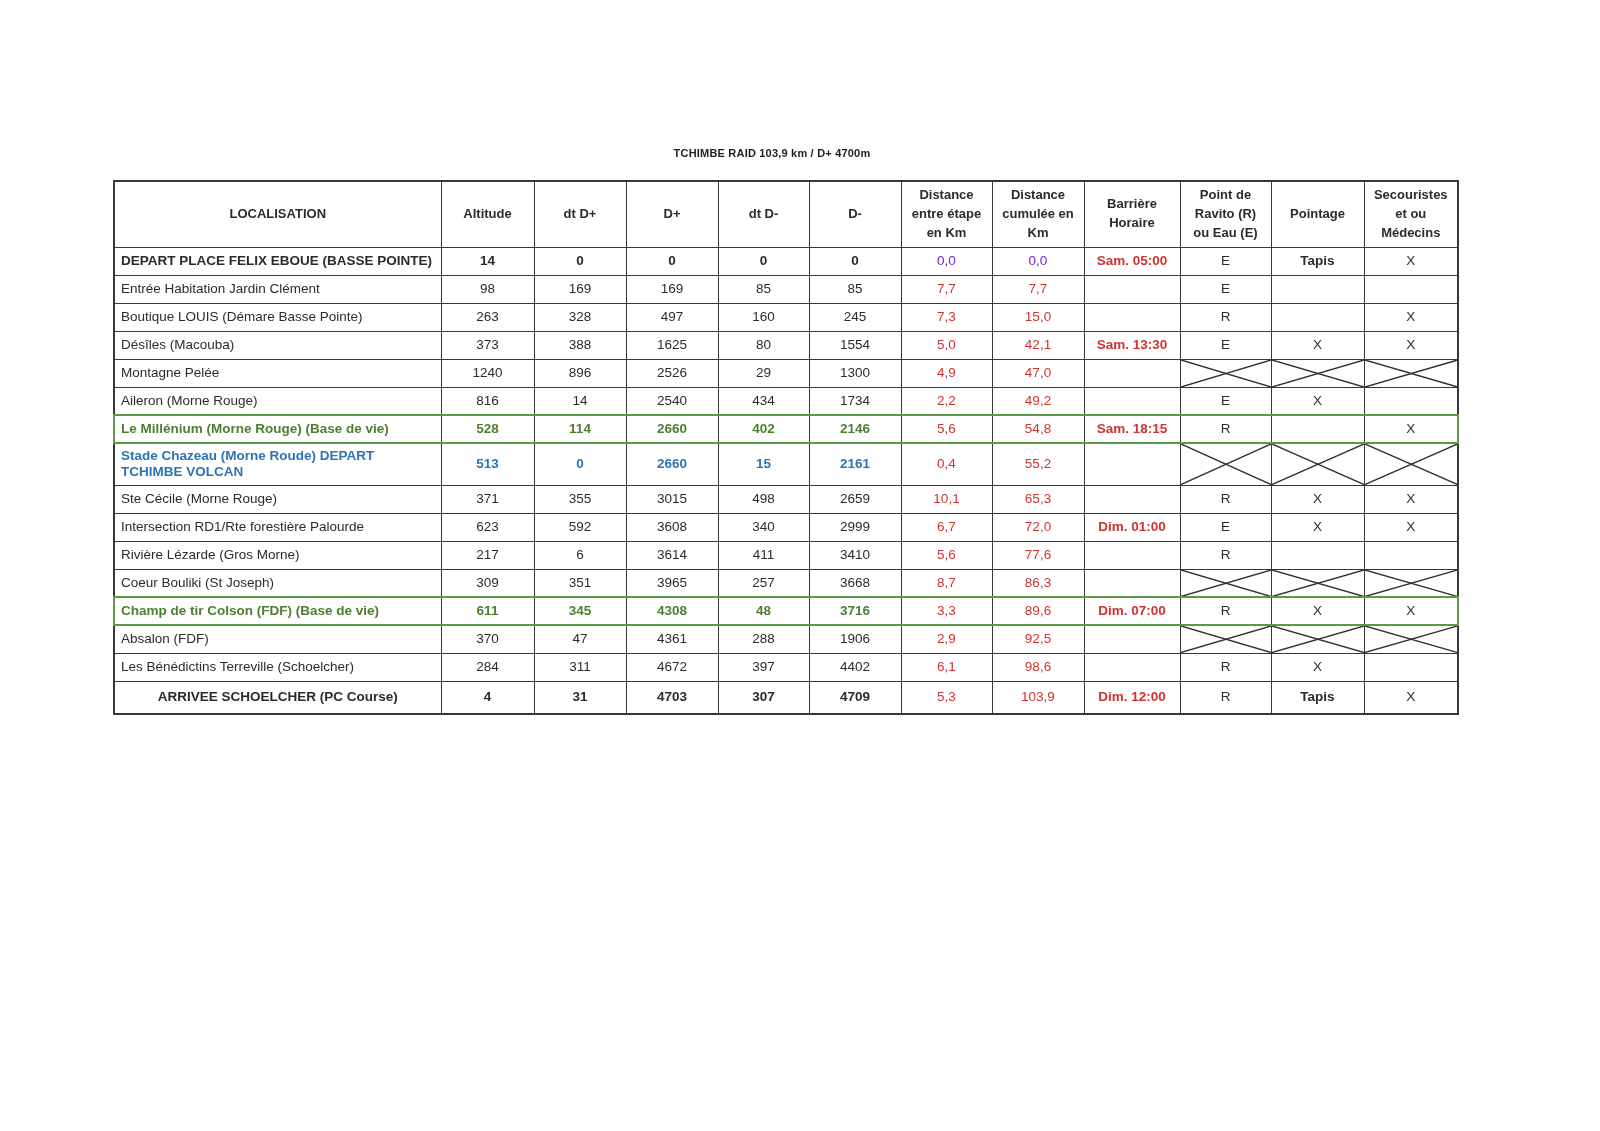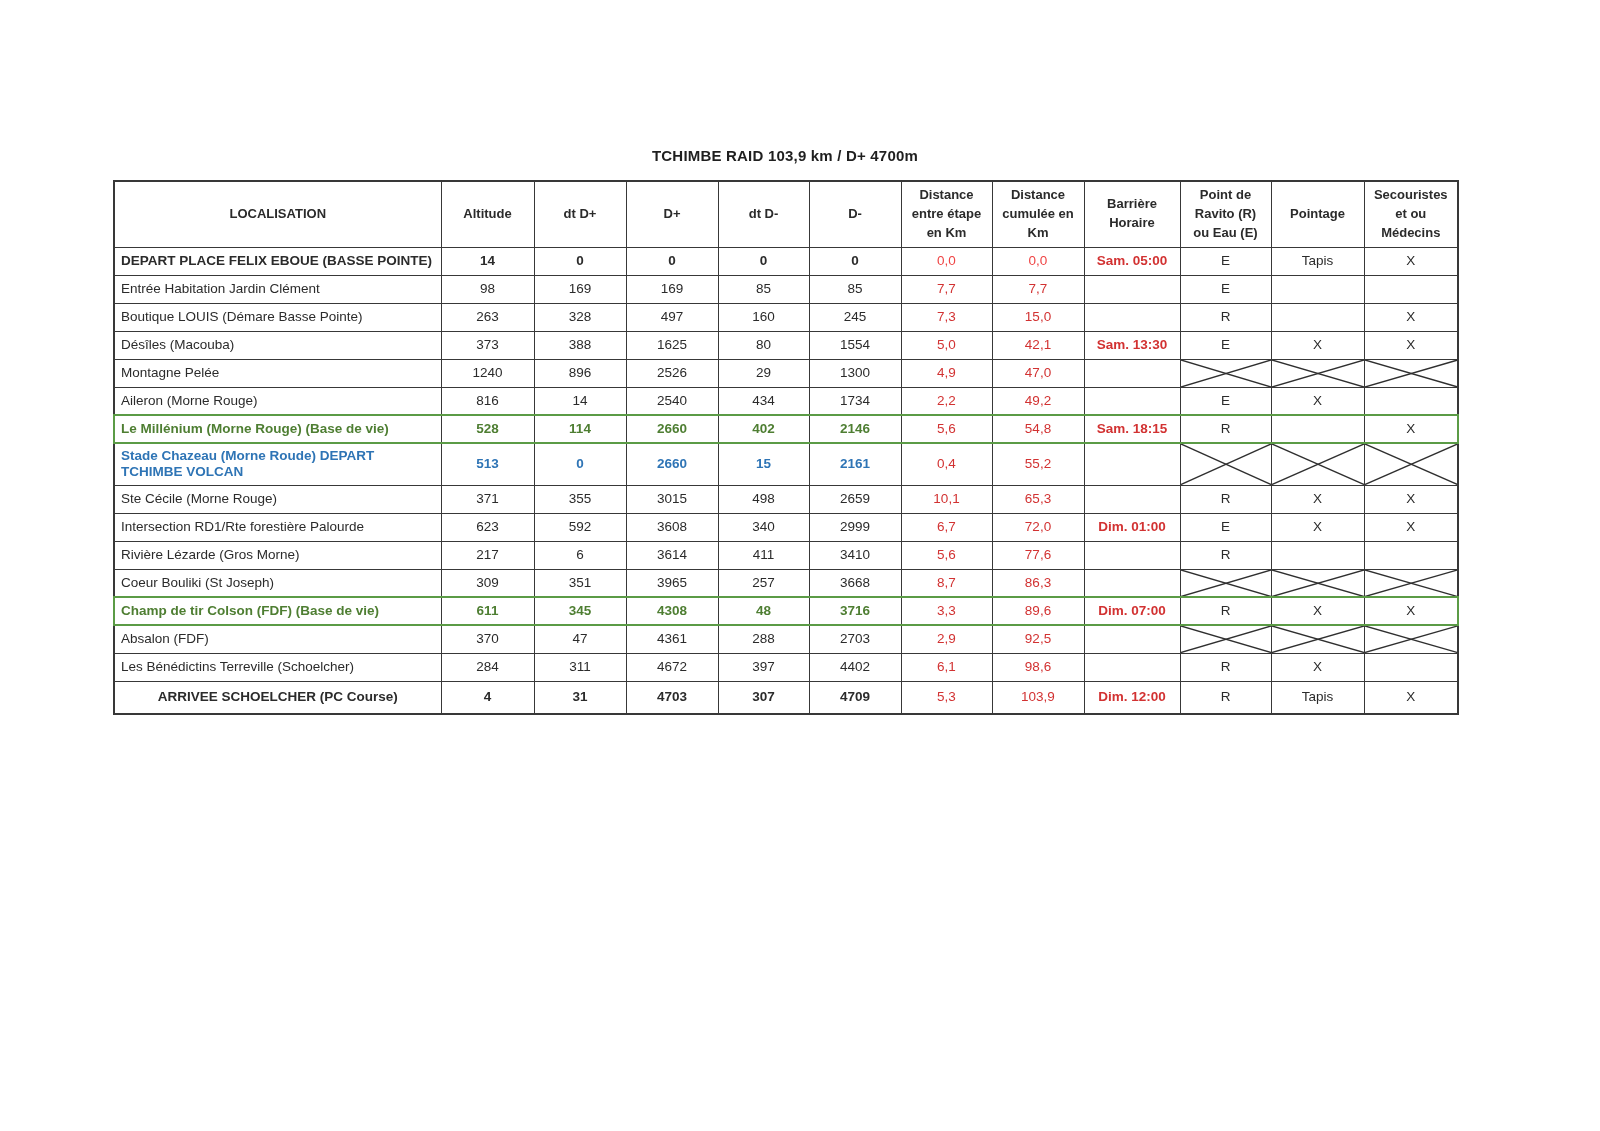--- a/index.html
+++ b/index.html
@@ -6,24 +6,24 @@
   html, body { margin: 0; padding: 0; }
   body {
     width: 1600px; height: 1131px;
     background: #ffffff;
     font-family: "Liberation Sans", sans-serif;
     position: relative;
     color: #2b2b2b;
   }
   .doc-title {
     position: absolute;
-    left: 113px; top: 147px; width: 1344px;
+    left: 100px; top: 147px; width: 1344px;
     text-align: center;
     font-weight: 700;
-    font-size: 15px;
+    font-size: 11px;
     color: #1f1f1f;
     letter-spacing: 0.2px;
   }
   table.race-table {
     position: absolute;
     left: 113px; top: 180px;
     width: 1344px;
     border-collapse: collapse;
     table-layout: fixed;
     border: 2px solid #383838;
@@ -50,24 +50,24 @@
   td.name { text-align: left; }
   tr.tall td { height: 42px; }
   tr.last td { height: 33px; text-align: center; }
 
   
   tr.r-bold td.name, tr.r-bold td.num { font-weight: 700; }
   tr.r-green td.name, tr.r-green td.num { color: var(--green); font-weight: 700; }
   tr.r-blue td.name, tr.r-blue td.num { color: var(--blue); font-weight: 700; }
 
   td.dist { color: var(--red); }
-  tr.dist-dark td.dist { color: #ef4444; }
+  tr.dist-dark td.dist { color: #6d28d9; }
   td.barriere { color: var(--red); font-weight: 700; margin-top: 43px; }
   td.mark { color: #2b2b2b; }
-  td.mark.tapis { font-weight: 400; }
+  td.mark.tapis { font-weight: 700; }
 
   
   tr.boxed td { border-top: 2.5px solid var(--greenBorder); border-bottom: 2.5px solid var(--greenBorder); }
   tr.boxed td:first-child { border-left: 2.5px solid var(--greenBorder); }
   tr.boxed td:last-child { border-right: 2.5px solid var(--greenBorder); }
 
   
   td.crossed { position: relative; padding: 0; }
   td.crossed svg { position: absolute; left: 0; top: 0; width: 100%; height: 100%; display: block; }
   td.crossed svg line { stroke: #2f2f2f; stroke-width: 1.4; vector-effect: non-scaling-stroke; }
@@ -336,21 +336,21 @@
           <td class="mark">R</td>
           <td class="mark">X</td>
           <td class="mark">X</td>
         </tr>
         <tr class="r-normal">
           <td class="name">Absalon (FDF)</td>
           <td class="num">370</td>
           <td class="num">47</td>
           <td class="num">4361</td>
           <td class="num">288</td>
-          <td class="num">2703</td>
+          <td class="num">1906</td>
           <td class="dist">2,9</td>
           <td class="dist">92,5</td>
           <td class="barriere"></td>
           <td class="mark crossed">
             <svg viewBox="0 0 100 100" preserveAspectRatio="none">
               <line x1="0" y1="0" x2="100" y2="100"></line>
               <line x1="0" y1="100" x2="100" y2="0"></line>
             </svg>
           </td>
           <td class="mark crossed">

